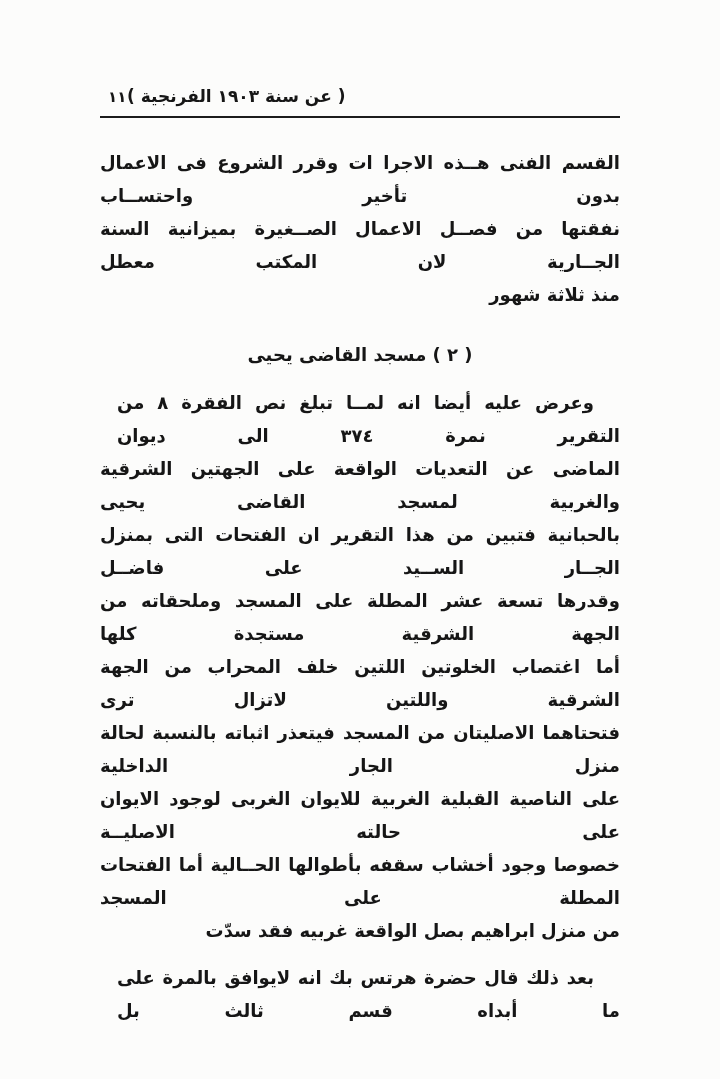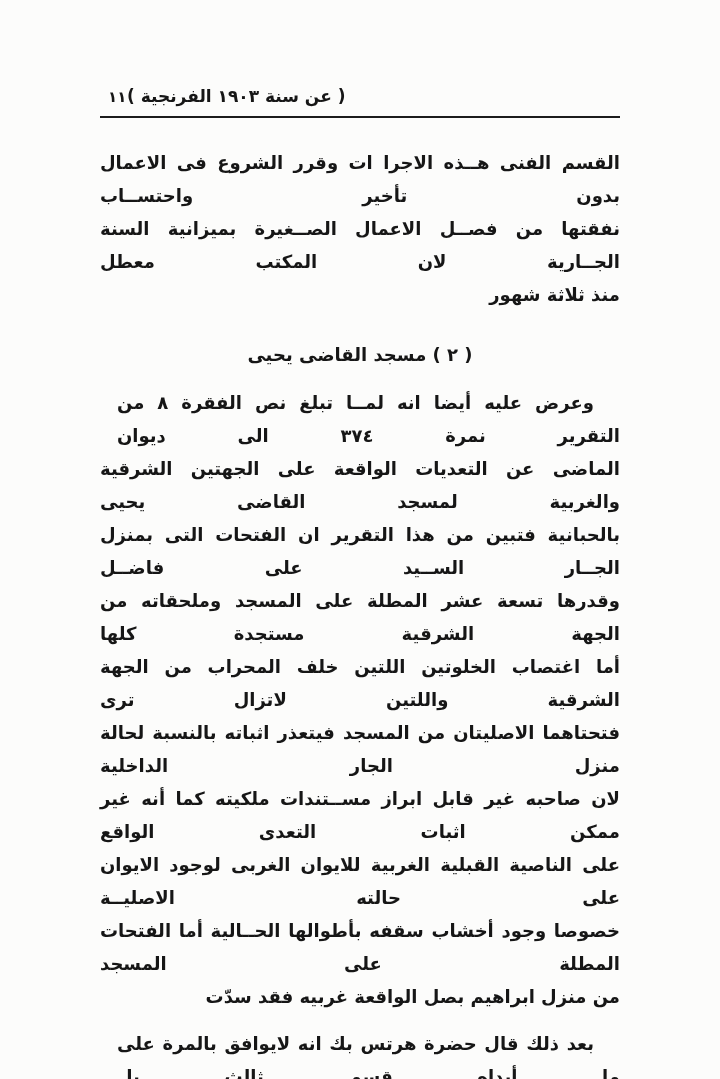--- a/index.html
+++ b/index.html
@@ -71,21 +71,20 @@
 
     <div class="section-heading">( ٢ ) مسجد القاضى يحيى</div>
 
     <div class="para p2">
       <div class="line indent">وعرض عليه أيضا انه لمــا تبلغ نص الفقرة ٨ من التقرير نمرة ٣٧٤ الى ديوان</div>
       <div class="line">الماضى عن التعديات الواقعة على الجهتين الشرقية والغربية لمسجد القاضى يحيى</div>
       <div class="line">بالحبانية فتبين من هذا التقرير ان الفتحات التى بمنزل الجــار الســيد على فاضــل</div>
       <div class="line">وقدرها تسعة عشر المطلة على المسجد وملحقاته من الجهة الشرقية مستجدة كلها</div>
       <div class="line">أما اغتصاب الخلوتين اللتين خلف المحراب من الجهة الشرقية واللتين لاتزال ترى</div>
       <div class="line">فتحتاهما الاصليتان من المسجد فيتعذر اثباته بالنسبة لحالة منزل الجار الداخلية</div>
-      <div class="line">لان صاحبه غير قابل ابراز مســتندات ملكيته كما أنه غير ممكن اثبات التعدى الواقع</div>
       <div class="line">على الناصية القبلية الغربية للايوان الغربى لوجود الايوان على حالته الاصليــة</div>
       <div class="line">خصوصا وجود أخشاب سقفه بأطوالها الحــالية أما الفتحات المطلة على المسجد</div>
       <div class="line last">من منزل ابراهيم بصل الواقعة غربيه فقد سدّت</div>
     </div>
 
     <div class="para p3">
       <div class="line indent">بعد ذلك قال حضرة هرتس بك انه لايوافق بالمرة على ما أبداه قسم ثالث بل</div>
 
     </div>
 

